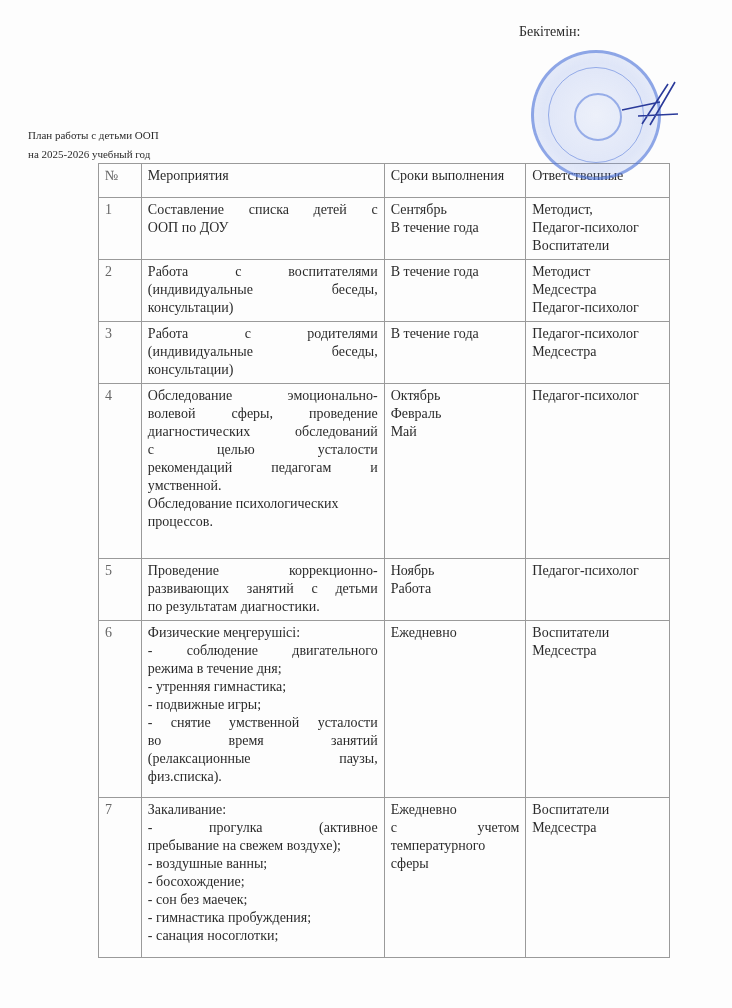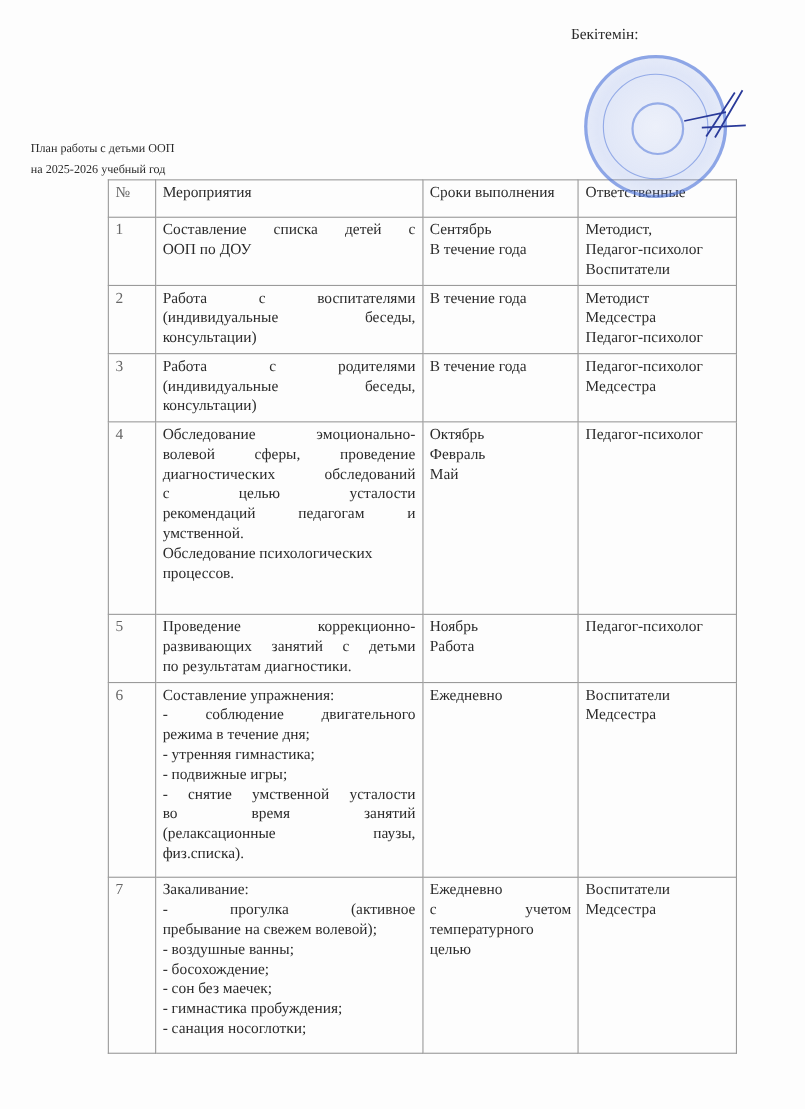--- a/index.html
+++ b/index.html
@@ -160,21 +160,21 @@
           <span class="line">Ноябрь</span>
           <span class="line">Работа</span>
         </td>
         <td class="c-resp">
           <span class="line">Педагог-психолог</span>
         </td>
       </tr>
       <tr style="height: 177px;">
         <td class="c-num">6</td>
         <td class="c-act">
-          <span class="line">Составление упражнения:</span>
+          <span class="line">Физические меңгерушісі:</span>
           <span class="line just">- соблюдение двигательного</span>
           <span class="line">режима в течение дня;</span>
           <span class="line">- утренняя гимнастика;</span>
           <span class="line">- подвижные игры;</span>
           <span class="line just">- снятие умственной усталости</span>
           <span class="line just">во время занятий</span>
           <span class="line just">(релаксационные паузы,</span>
           <span class="line">физ.списка).</span>
         </td>
         <td class="c-term">
@@ -183,32 +183,32 @@
         <td class="c-resp">
           <span class="line">Воспитатели</span>
           <span class="line">Медсестра</span>
         </td>
       </tr>
       <tr style="height: 160px;">
         <td class="c-num">7</td>
         <td class="c-act">
           <span class="line">Закаливание:</span>
           <span class="line just">- прогулка (активное</span>
-          <span class="line">пребывание на свежем волевой);</span>
+          <span class="line">пребывание на свежем воздухе);</span>
           <span class="line">- воздушные ванны;</span>
           <span class="line">- босохождение;</span>
           <span class="line">- сон без маечек;</span>
           <span class="line">- гимнастика пробуждения;</span>
           <span class="line">- санация носоглотки;</span>
         </td>
         <td class="c-term">
           <span class="line">Ежедневно</span>
           <span class="line just">с учетом</span>
           <span class="line">температурного</span>
-          <span class="line">целью</span>
+          <span class="line">сферы</span>
         </td>
         <td class="c-resp">
           <span class="line">Воспитатели</span>
           <span class="line">Медсестра</span>
         </td>
       </tr>
     </tbody>
 </table>
 
 </body></html>

